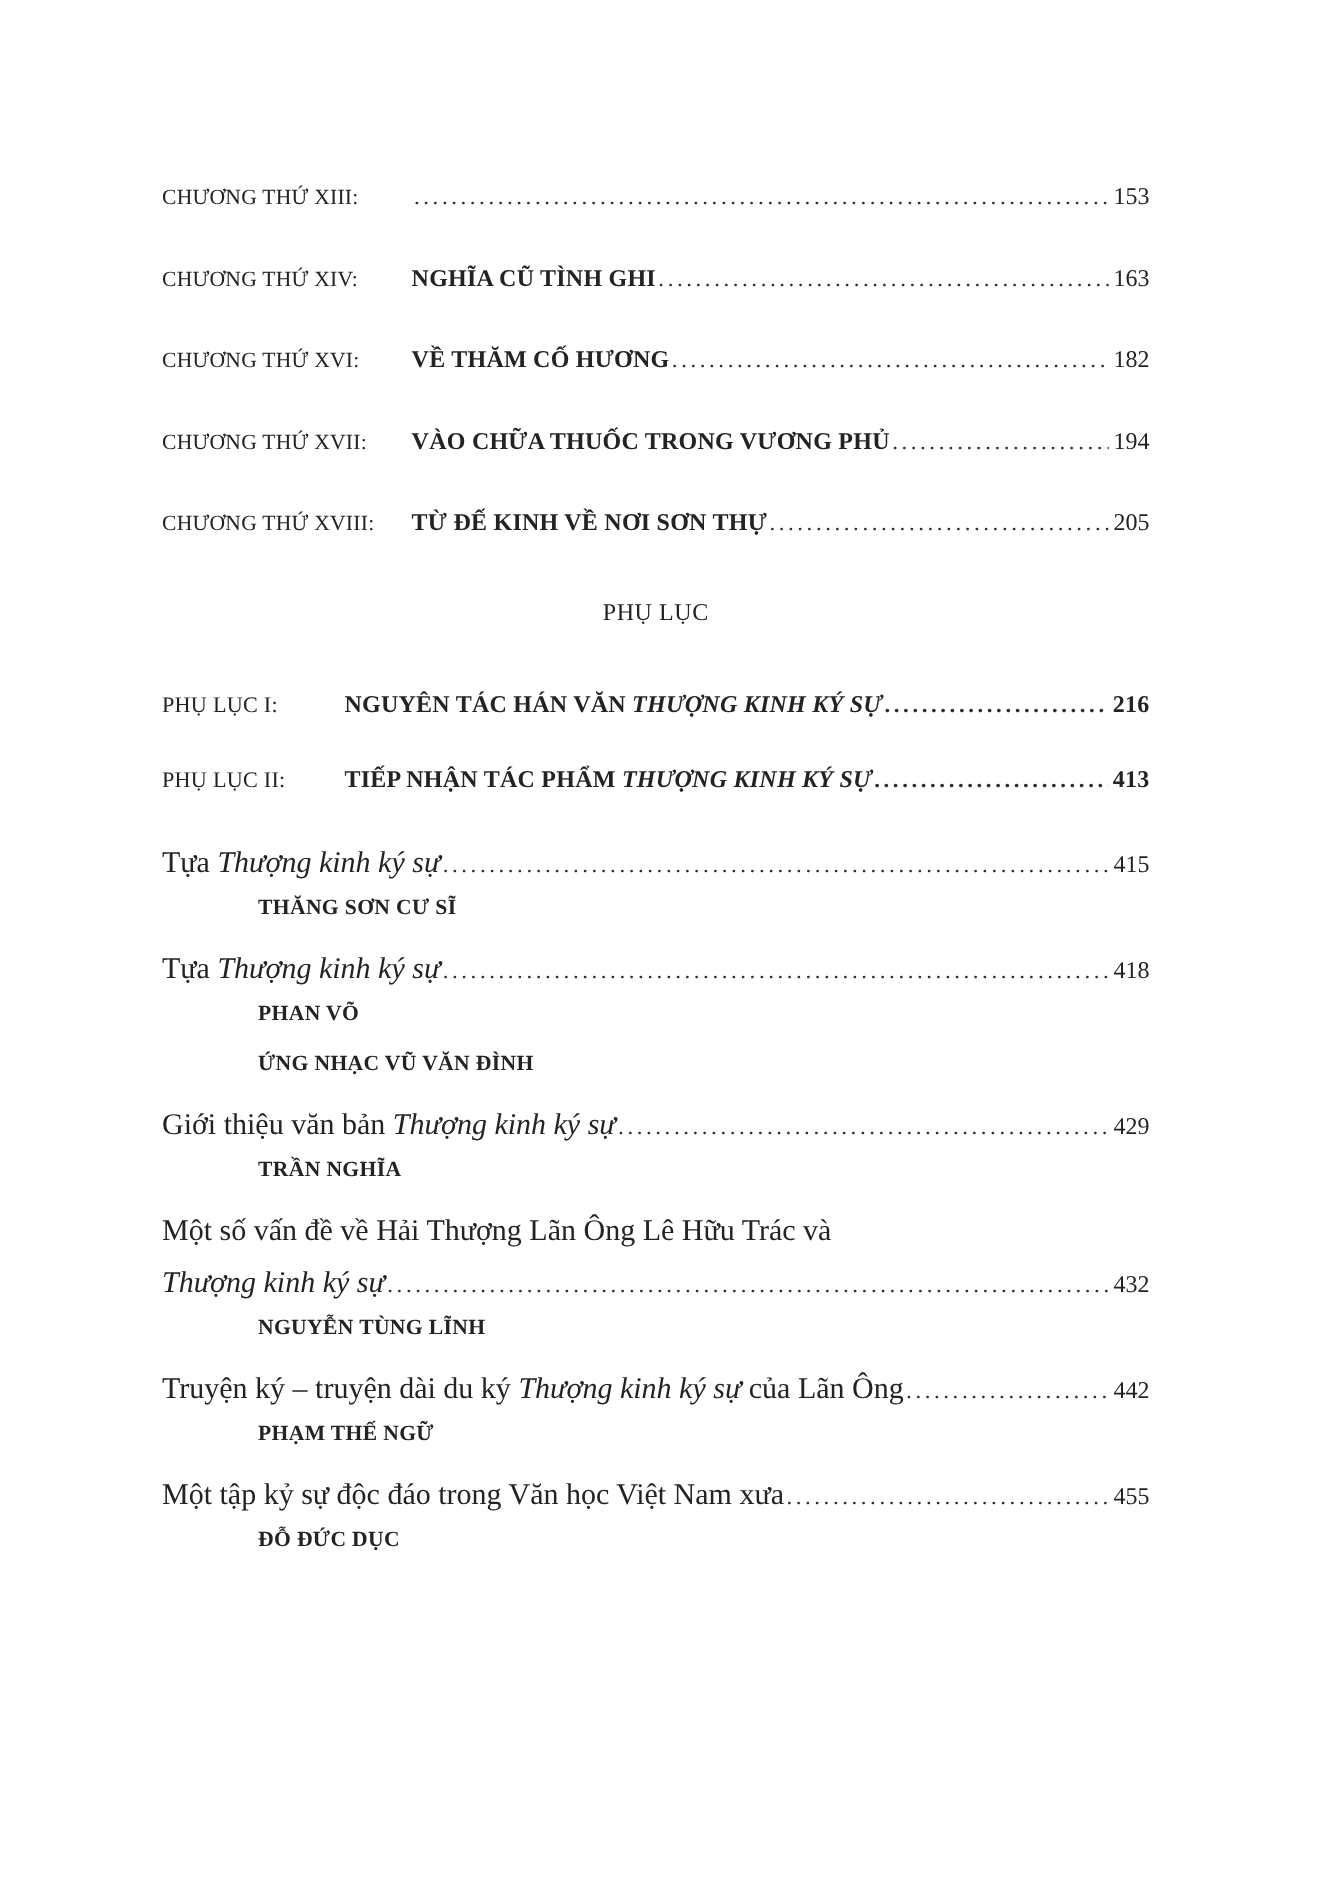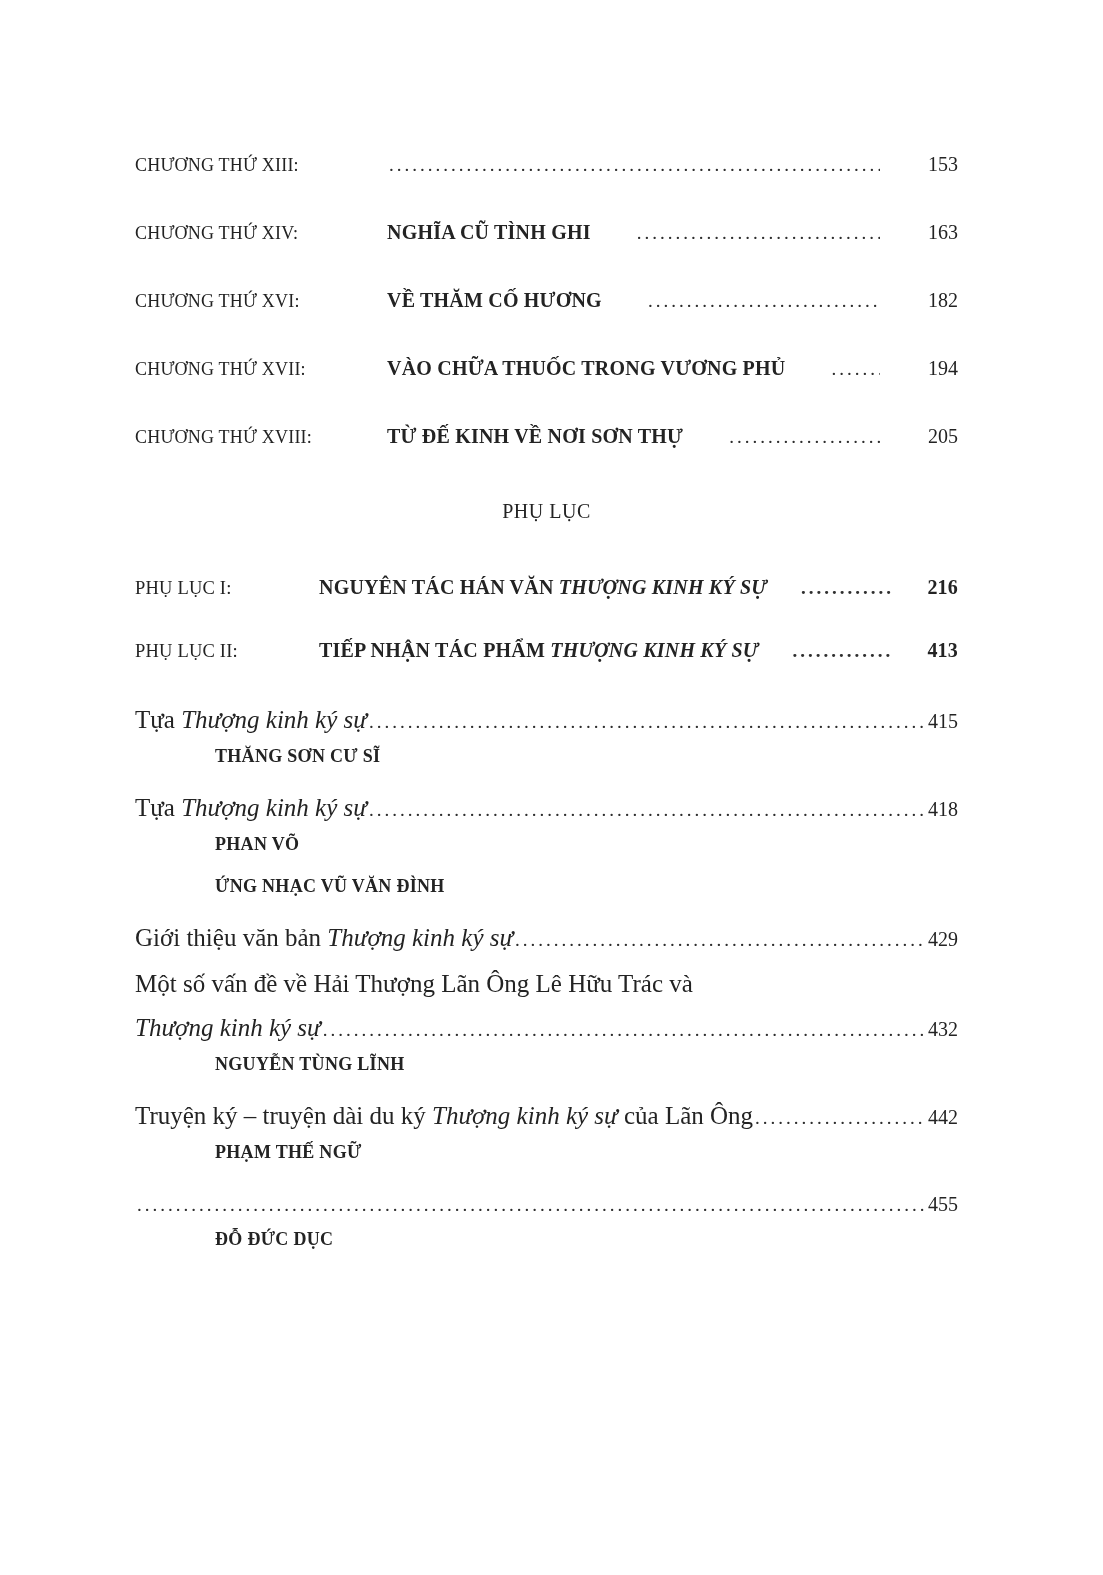--- a/index.html
+++ b/index.html
@@ -8,36 +8,36 @@
     width: 1103px; height: 1575px;
     font-family: "Liberation Serif", "DejaVu Serif", serif;
     color: #232323;
   }
   .page {
     width: 1103px; height: 1575px;
     padding: 152px 145px 40px 135px;
     overflow: hidden;
     background: #ffffff;
   }
-  .chapter-row { display: flex; align-items: baseline; line-height: 24px; margin-bottom: 43px; gap: 44px; }
+  .chapter-row { display: flex; align-items: baseline; line-height: 24px; margin-bottom: 43px; }
   .chapter-label { flex: 0 0 208px; font-size: 18px; letter-spacing: 0.2px; white-space: nowrap; }
   .chapter-title { font-size: 20px; font-weight: bold; letter-spacing: 0.2px; white-space: nowrap; }
   .leader {
     flex: 1 1 auto; overflow: hidden; white-space: nowrap; min-width: 10px;
     font-size: 19px; letter-spacing: 3px; color: #2e2e2e; margin: 0 4px 0 2px;
   }
   .leader::after { content: "............................................................................................................................"; }
   .page-num { font-size: 20px; white-space: nowrap; }
   .appendix-heading {
     text-align: center; font-size: 20px; font-weight: normal; letter-spacing: 0.5px;
     line-height: 38px; margin: 30px 0 42px 0;
   }
   .entry-row { display: flex; align-items: baseline; }
   .entry.caps { margin-bottom: 32px; }
-  .entry.caps .entry-row { line-height: 30px; font-weight: bold; font-size: 20px; letter-spacing: 0.2px; gap: 32px; }
+  .entry.caps .entry-row { line-height: 30px; font-weight: bold; font-size: 20px; letter-spacing: 0.2px; }
   .appx-label { flex: 0 0 152px; font-weight: normal; font-size: 18.5px; letter-spacing: 0.2px; white-space: nowrap; }
   .entry:not(.caps) .entry-row { font-size: 25px; line-height: 44px; }
   .entry-line { font-size: 25px; line-height: 44px; }
   .entry-text { white-space: nowrap; }
   .book-title { font-style: italic; }
   .entry-author {
     font-size: 18px; font-weight: bold; line-height: 24px; letter-spacing: 0.3px;
     margin: 0 0 18px 80px;
   }
 </style>
@@ -112,39 +112,41 @@
       </div>
       <div class="entry">
         <div class="entry-author">ỨNG NHẠC VŨ VĂN ĐÌNH</div>
       </div>
       <div class="entry">
         <div class="entry-row">
           <span class="entry-text"><span>Giới thiệu văn bản </span><em class="book-title">Thượng kinh ký sự</em></span>
           <span class="leader"></span>
           <span class="page-num">429</span>
         </div>
+        <div class="entry-author">TRẦN NGHĨA</div>
       </div>
       <div class="entry">
         <div class="entry-line">Một số vấn đề về Hải Thượng Lãn Ông Lê Hữu Trác và</div>
         <div class="entry-row">
           <span class="entry-text"><em class="book-title">Thượng kinh ký sự</em></span>
           <span class="leader"></span>
           <span class="page-num">432</span>
         </div>
         <div class="entry-author">NGUYỄN TÙNG LĨNH</div>
       </div>
       <div class="entry">
         <div class="entry-row">
           <span class="entry-text"><span>Truyện ký – truyện dài du ký </span><em class="book-title">Thượng kinh ký sự</em><span> của Lãn Ông</span></span>
           <span class="leader"></span>
           <span class="page-num">442</span>
         </div>
         <div class="entry-author">PHẠM THẾ NGỮ</div>
       </div>
       <div class="entry">
         <div class="entry-row">
+          <span class="entry-text"><span>Một tập kỷ sự độc đáo trong Văn học Việt Nam xưa </span></span>
           <span class="leader"></span>
           <span class="page-num">455</span>
         </div>
         <div class="entry-author">ĐỖ ĐỨC DỤC</div>
       </div>
     </div>
 </div>
 
 </body></html>

